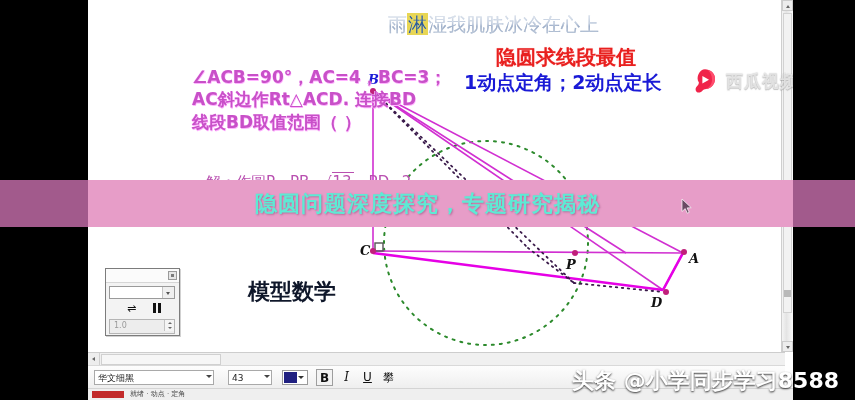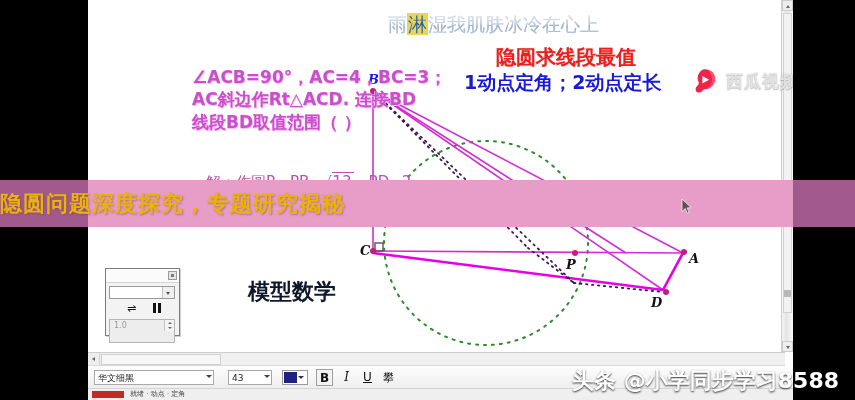--- a/index.html
+++ b/index.html
@@ -59,21 +59,21 @@
   #animpanel .ap-close{position:absolute;right:2px;top:2px;width:9px;height:9px;background:#e6e6e6;border:1px solid #9a9a9a;box-sizing:border-box;}
   #animpanel .ap-close i{position:absolute;left:2px;top:2px;width:3px;height:3px;background:#7a7a7a;display:block;}
   #animpanel .ap-combo{position:absolute;left:3px;top:17px;width:66px;height:13px;background:#fff;border:1px solid #9a9a9a;box-sizing:border-box;}
   #animpanel .ap-combo .ap-arrow{position:absolute;right:0;top:0;width:11px;height:11px;background:#efefef;border-left:1px solid #c3c3c3;}
   #animpanel .ap-combo .ap-arrow b{position:absolute;left:3px;top:4.5px;width:0;height:0;border-left:2.5px solid transparent;border-right:2.5px solid transparent;border-top:3px solid #555;}
   #animpanel .ap-btns{position:absolute;left:3px;top:33px;width:66px;height:14px;}
   #animpanel .ap-swap{position:absolute;left:18px;top:1px;font-size:11px;color:#111;line-height:12px;}
   #animpanel .ap-pause{position:absolute;left:44px;top:1px;width:8px;height:10px;}
   #animpanel .ap-pause span{position:absolute;top:0;width:3px;height:10px;background:#111;}
   #animpanel .ap-pause span.a{left:0;} #animpanel .ap-pause span.b{left:5px;}
-  #animpanel .ap-spin{position:absolute;left:3px;top:50px;width:66px;height:24px;background:#ededed;border:1px solid #b5b5b5;box-sizing:border-box;}
+  #animpanel .ap-spin{position:absolute;left:3px;top:50px;width:66px;height:15px;background:#ededed;border:1px solid #b5b5b5;box-sizing:border-box;}
   #animpanel .ap-spin .v{position:absolute;left:4px;top:0px;font-size:8px;color:#9a9a9a;line-height:11px;}
   #animpanel .ap-spin .st{position:absolute;right:0;top:0;width:9px;height:11px;background:#f4f4f4;border-left:1px solid #c3c3c3;}
   #animpanel .ap-spin .st b{position:absolute;left:2.5px;width:0;height:0;border-left:2px solid transparent;border-right:2px solid transparent;}
   #animpanel .ap-spin .st b.u{top:2px;border-bottom:2.5px solid #666;}
   #animpanel .ap-spin .st b.d{top:6.5px;border-top:2.5px solid #666;}
 
   
   #hscrollrow{position:absolute;left:0;top:352px;width:697px;height:13px;background:#f0f0f0;border-top:1px solid #cdcdcd;}
   #hscrollrow .hs-l{position:absolute;left:0;top:0;width:12px;height:13px;background:#ededed;border-right:1px solid #cfcfcf;box-sizing:border-box;}
   #hscrollrow .hs-thumb{position:absolute;left:13px;top:1px;width:120px;height:11px;background:#f6f6f6;border:1px solid #d0d0d0;box-sizing:border-box;}
@@ -103,22 +103,22 @@
   
   #xigua{position:absolute;left:604px;top:18px;width:118px;height:30px;margin-top:48px;}
   #xiguamark{position:absolute;left:0;top:2px;width:26px;height:26px;}
   #xiguatext{position:absolute;left:34px;top:4px;font-size:17px;font-weight:bold;letter-spacing:1px;
              color:rgba(255,255,255,0.62);text-shadow:0 0 1px rgba(170,170,170,.85),0 1px 1px rgba(140,140,140,.5);
              white-space:nowrap;}
 
   
   #banner{position:absolute;left:0;top:180px;width:855px;height:47px;background:#a25a8c;}
   #banner .inner{position:absolute;left:88px;top:0;width:705px;height:47px;background:#f0a6d0;opacity:.88;}
-  #bannertext{position:absolute;left:0;top:180px;width:855px;height:47px;line-height:47px;text-align:left;
-              font-size:22px;font-weight:bold;color:#eab308;letter-spacing:1px;white-space:nowrap;
+  #bannertext{position:absolute;left:0;top:180px;width:855px;height:47px;line-height:47px;text-align:center;
+              font-size:22px;font-weight:bold;color:#5eead4;letter-spacing:1px;white-space:nowrap;
               text-shadow:1px 1px 2px rgba(120,50,100,.45);}
 
   
   #watermark{position:absolute;right:16px;top:366px;font-size:22px;font-weight:bold;color:#ffffff;white-space:nowrap;
              text-shadow:0 1px 2px rgba(0,0,0,.8);}
 
   
   #cursor{position:absolute;left:681px;top:198px;width:12px;height:17px;}
 </style>
 </head>

